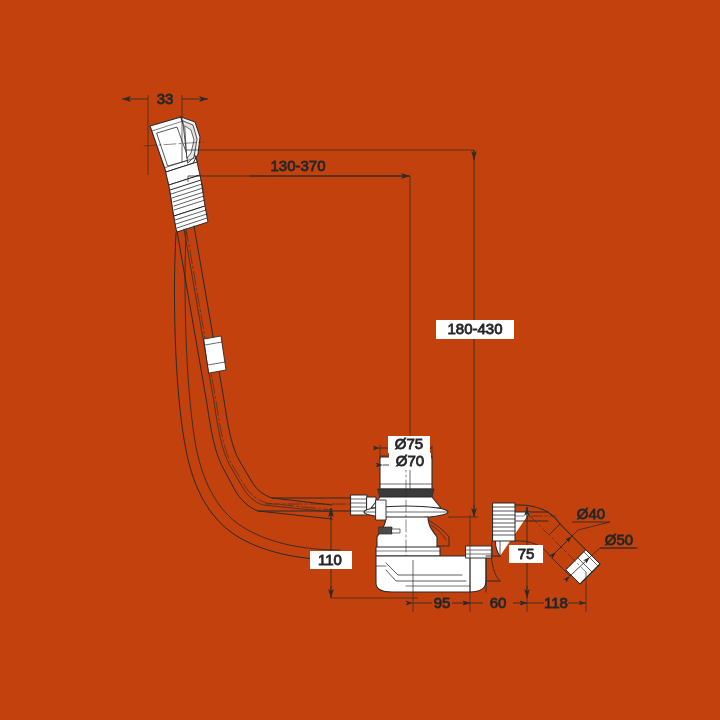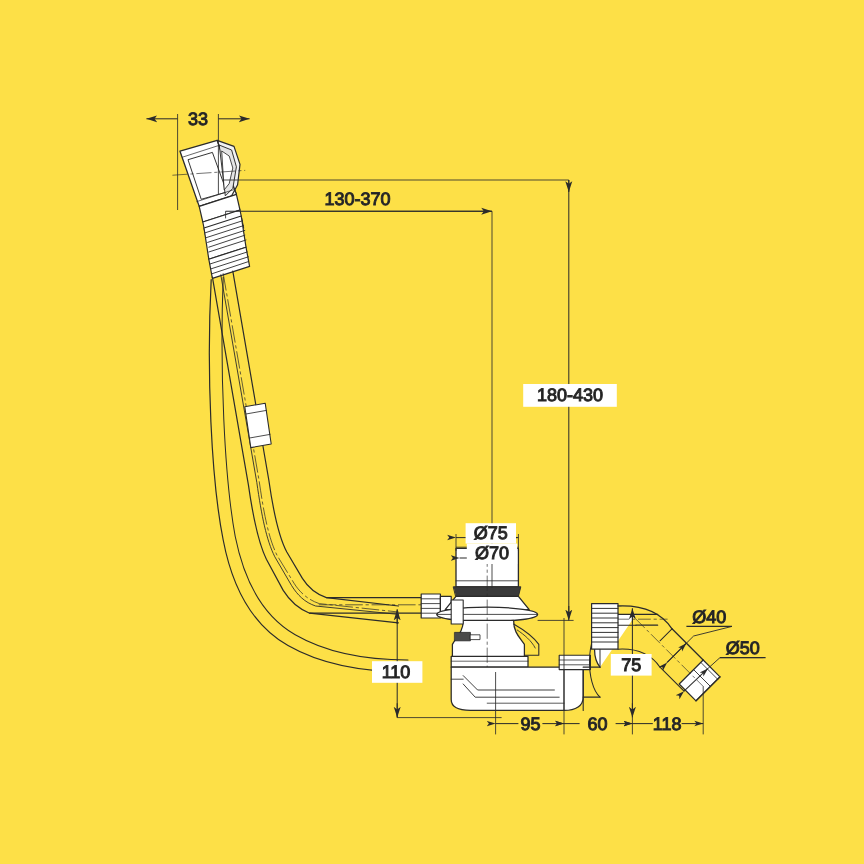--- a/index.html
+++ b/index.html
@@ -4,21 +4,21 @@
 <style>
   html, body {
     margin: 0;
     padding: 0;
     background: #ffffff;
   }
   #page {
     position: relative;
     width: 720px;
     height: 720px;
-    background: #fde047;
+    background: #c2410c;
     overflow: hidden;
     font-family: "Liberation Sans", sans-serif;
   }
   #drawing {
     position: absolute;
     left: 0;
     top: 0;
     width: 720px;
     height: 720px;
   }

